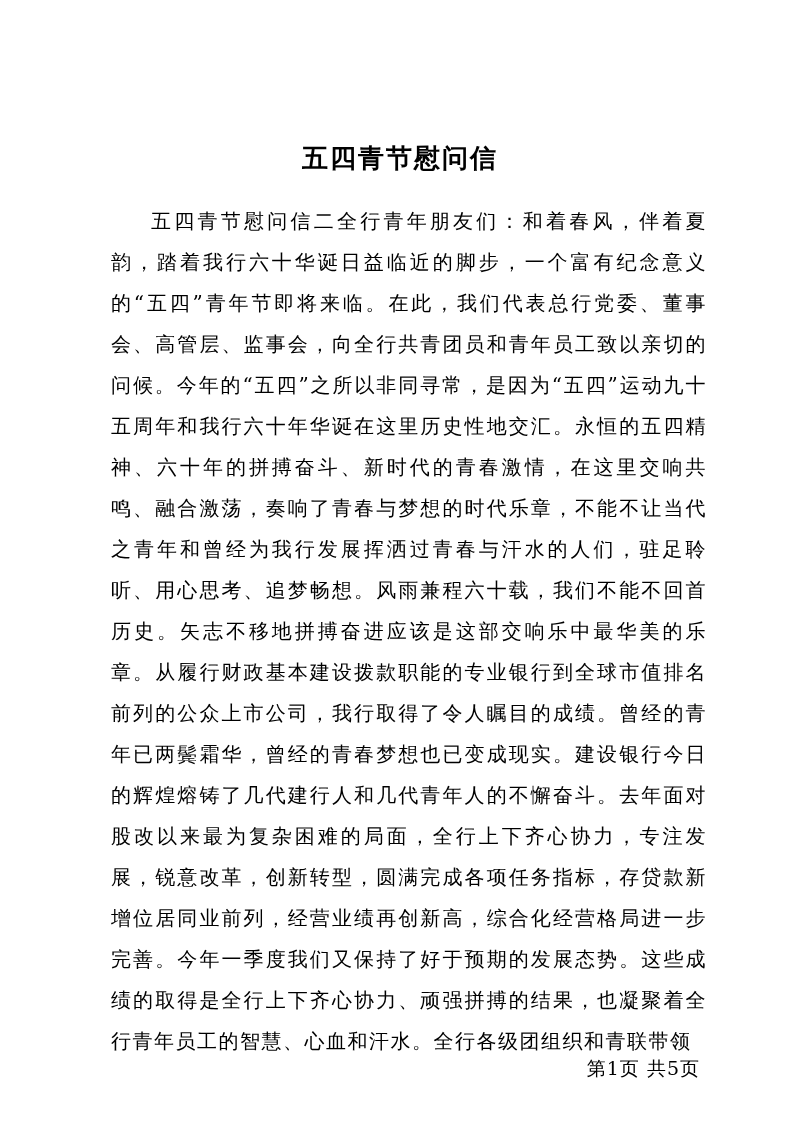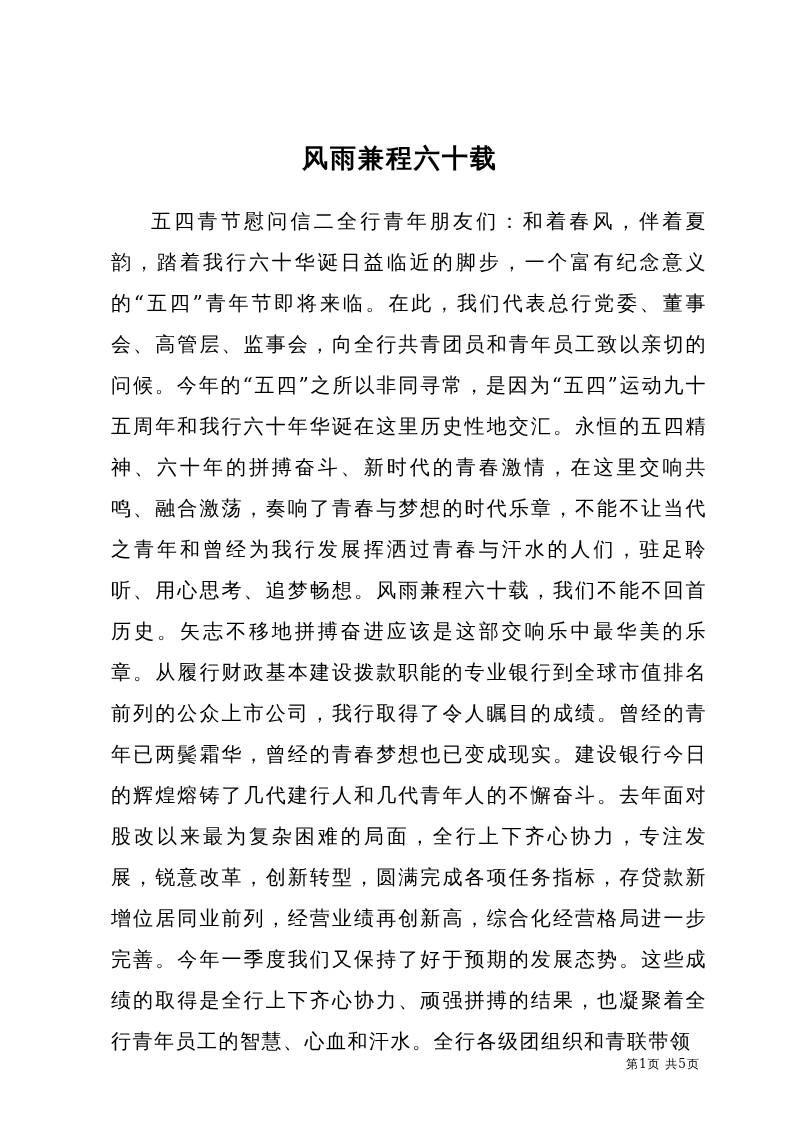--- a/index.html
+++ b/index.html
@@ -37,26 +37,26 @@
       font-size: 20px;
       line-height: 41px;
       letter-spacing: 1.5px;
       text-align: justify;
       text-indent: 2em;
     }
     .doc-footer {
       position: absolute;
       top: 1056px;
       right: 100px;
-      font-size: 12px;
+      font-size: 19px;
       letter-spacing: 1px;
     }
   </style>
 </head>
 <body>
 
 <div class="page">
-  <h1 class="doc-title">风雨兼程六十载</h1>
+  <h1 class="doc-title">五四青节慰问信</h1>
 
   <p class="doc-body">五四青节慰问信二全行青年朋友们：和着春风，伴着夏韵，踏着我行六十华诞日益临近的脚步，一个富有纪念意义的“五四”青年节即将来临。在此，我们代表总行党委、董事会、高管层、监事会，向全行共青团员和青年员工致以亲切的问候。今年的“五四”之所以非同寻常，是因为“五四”运动九十五周年和我行六十年华诞在这里历史性地交汇。永恒的五四精神、六十年的拼搏奋斗、新时代的青春激情，在这里交响共鸣、融合激荡，奏响了青春与梦想的时代乐章，不能不让当代之青年和曾经为我行发展挥洒过青春与汗水的人们，驻足聆听、用心思考、追梦畅想。风雨兼程六十载，我们不能不回首历史。矢志不移地拼搏奋进应该是这部交响乐中最华美的乐章。从履行财政基本建设拨款职能的专业银行到全球市值排名前列的公众上市公司，我行取得了令人瞩目的成绩。曾经的青年已两鬓霜华，曾经的青春梦想也已变成现实。建设银行今日的辉煌熔铸了几代建行人和几代青年人的不懈奋斗。去年面对股改以来最为复杂困难的局面，全行上下齐心协力，专注发展，锐意改革，创新转型，圆满完成各项任务指标，存贷款新增位居同业前列，经营业绩再创新高，综合化经营格局进一步完善。今年一季度我们又保持了好于预期的发展态势。这些成绩的取得是全行上下齐心协力、顽强拼搏的结果，也凝聚着全行青年员工的智慧、心血和汗水。全行各级团组织和青联带领</p>
 
   <div class="doc-footer">第1页 共5页</div>
 </div>
 
 </body></html>

